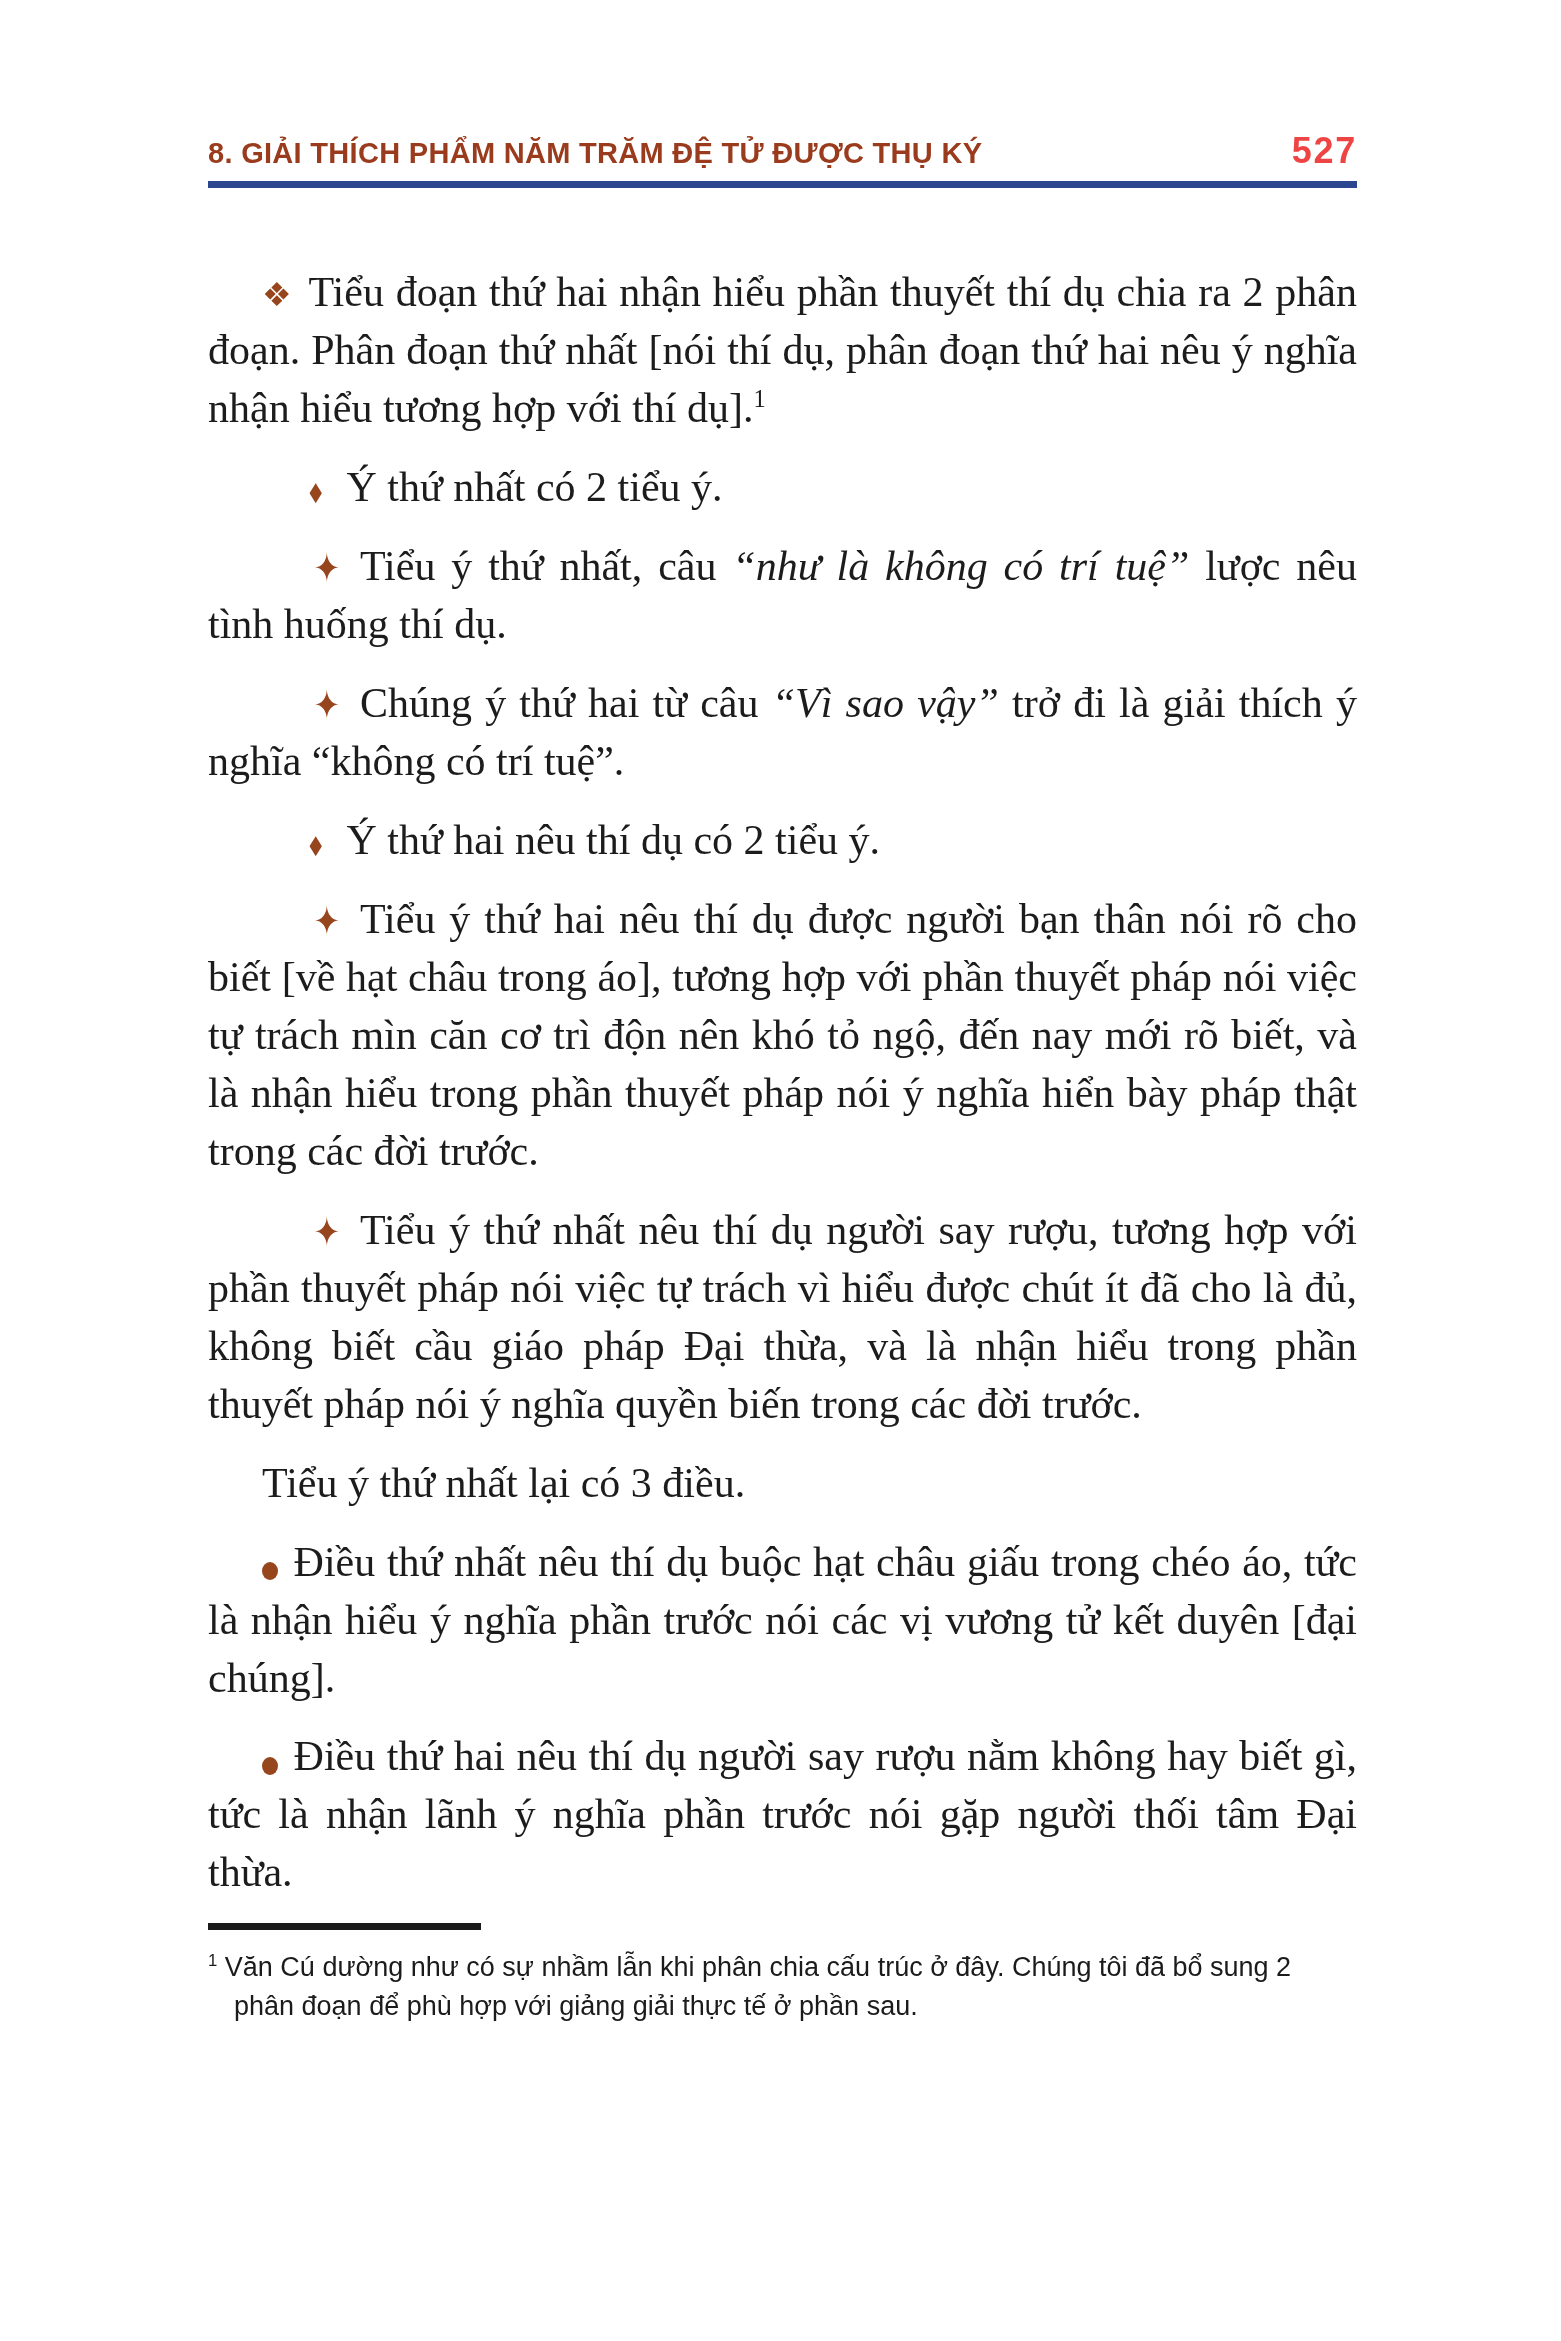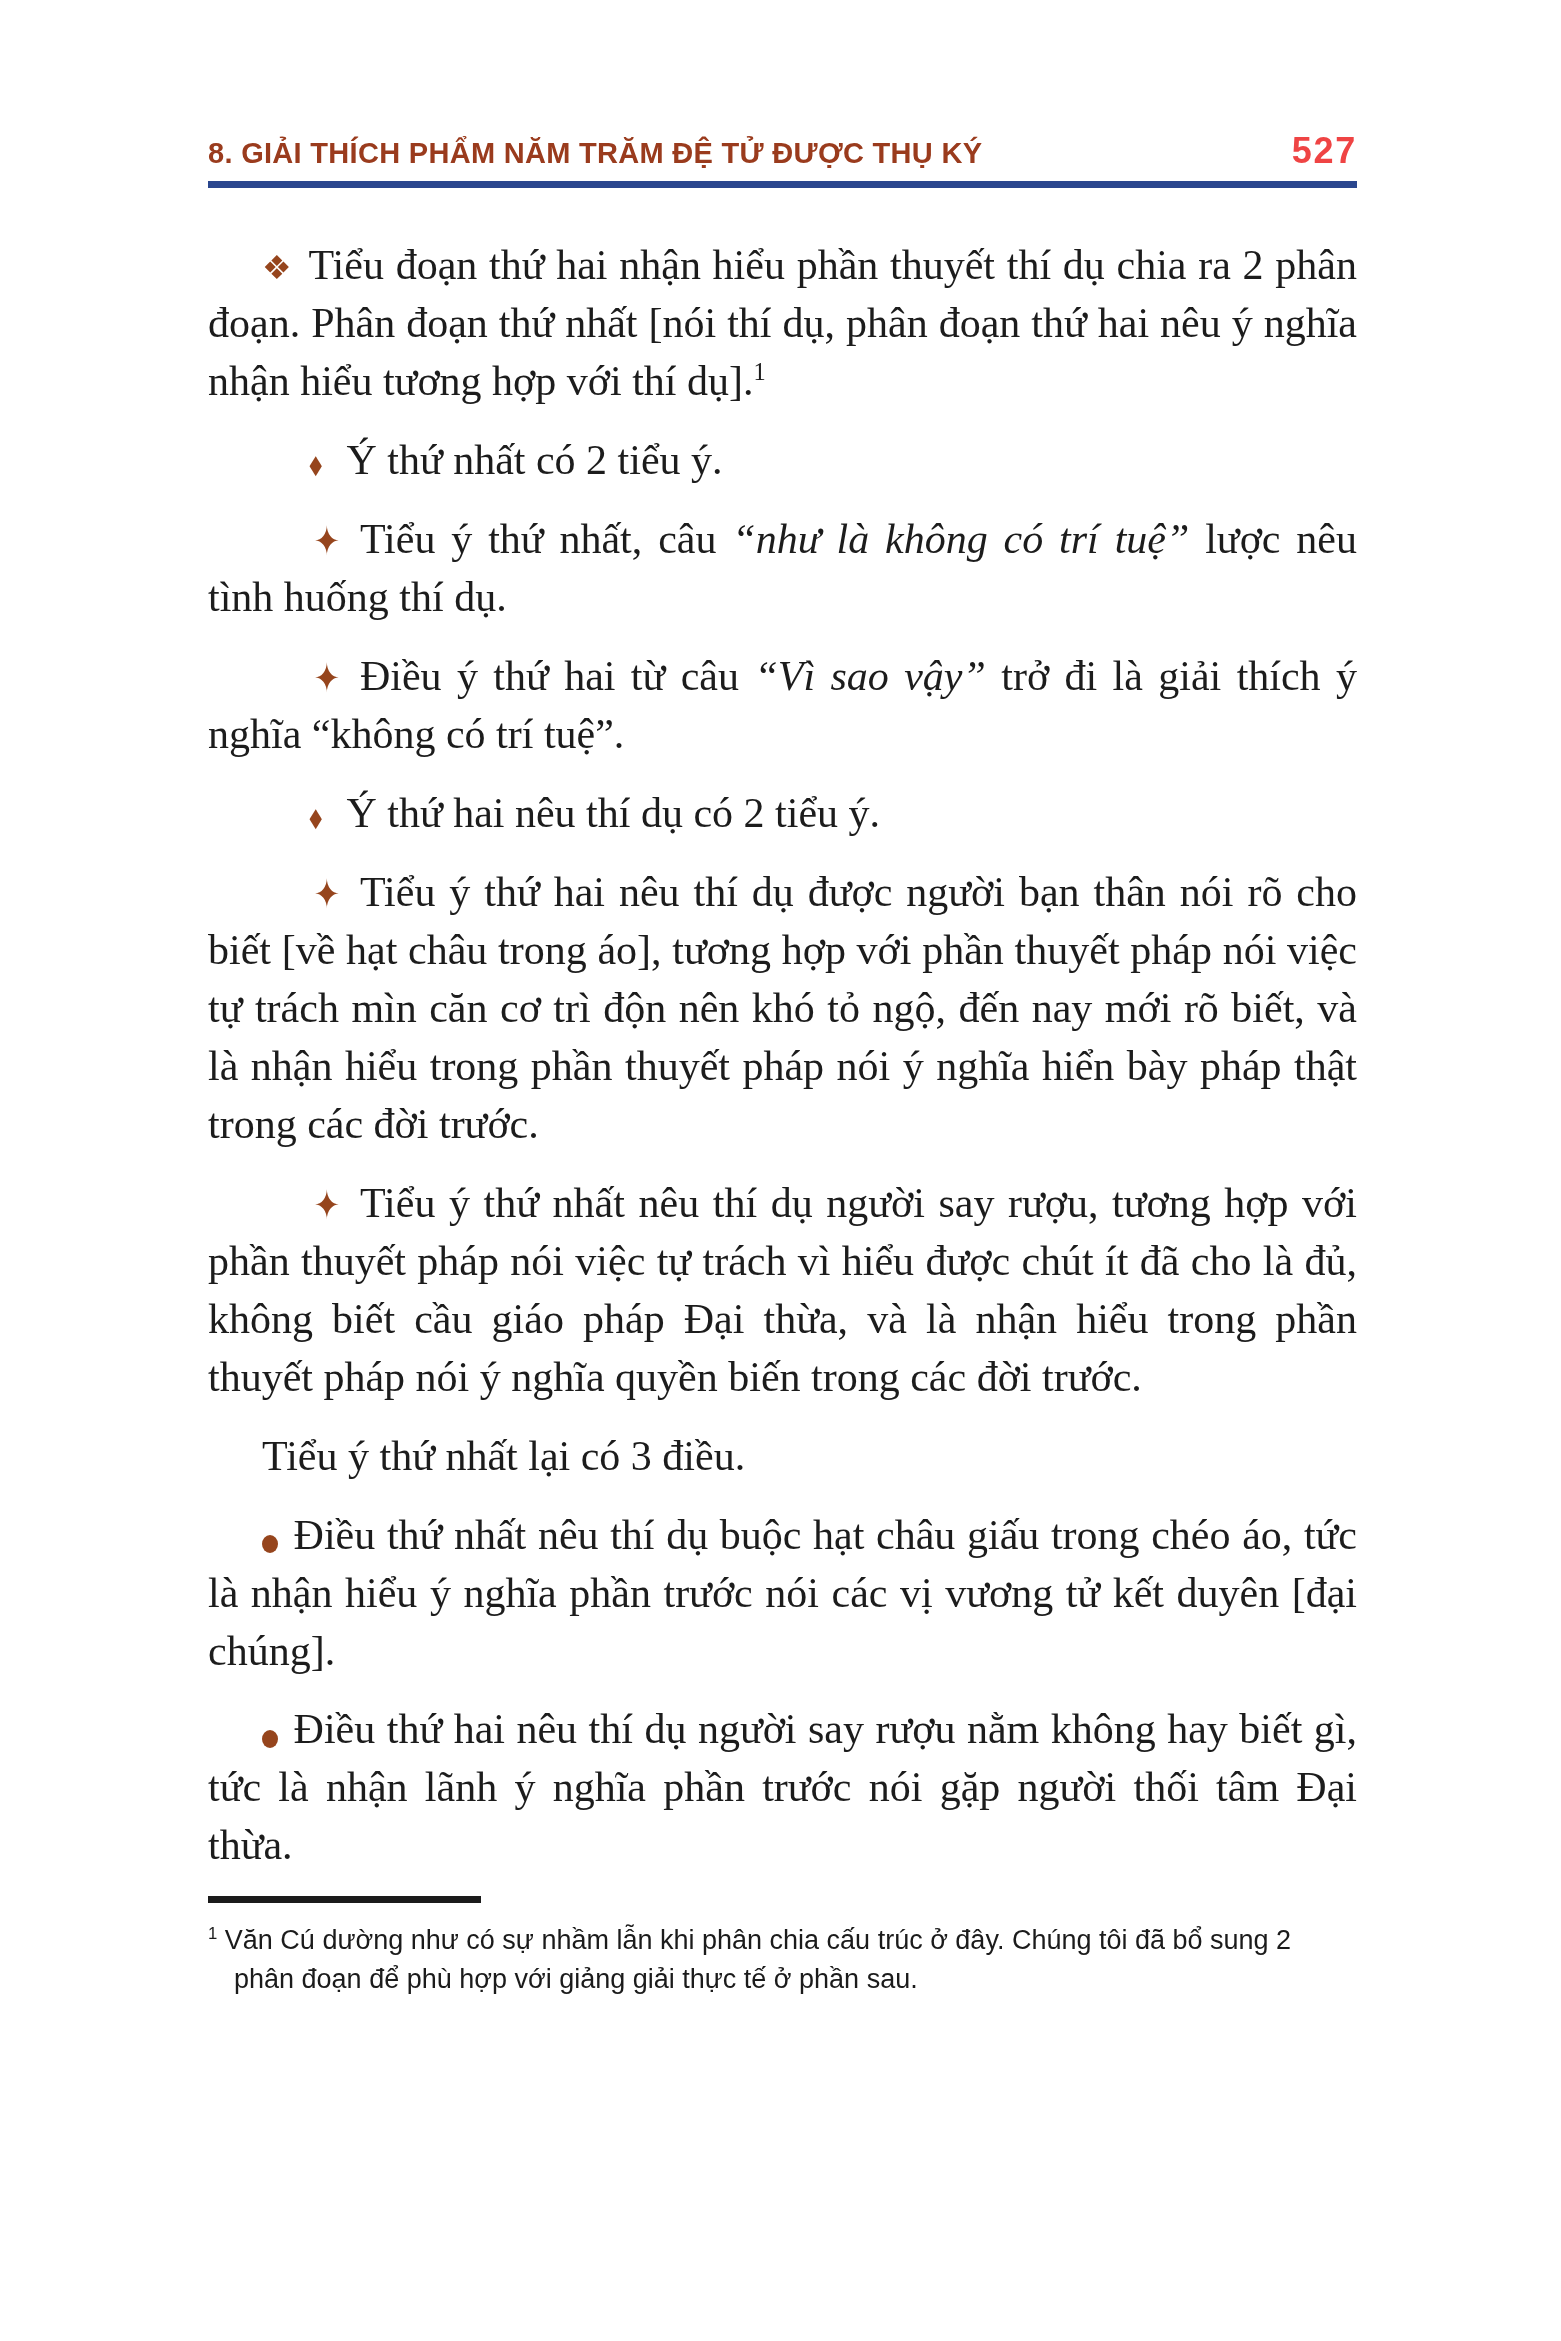--- a/index.html
+++ b/index.html
@@ -28,21 +28,21 @@
     color:var(--header-text);
     white-space:nowrap;
   }
   .h-num{
     font-family:"Liberation Sans", sans-serif;
     font-weight:700;font-size:36px;letter-spacing:1.7px;
     color:#ef4444;
   }
   .h-rule{height:7.8px;background:var(--rule-blue);margin-top:8.7px;}
   .main{
-    margin-top:49px;
+    margin-top:76px;
     font-size:42px;line-height:1.38;
   }
   .para{
     margin:0 0 21px 0;
     text-indent:54px;
     text-align:justify;
   }
   .it{font-style:italic;}
   sup.fnref{font-size:58%;vertical-align:super;line-height:0;}
   .mk{color:var(--bullet);margin-right:15.6px;}
@@ -86,21 +86,21 @@
 
   <div class="main">
 
     <p class="para"><span class="mk mk-quad">❖</span><span>Tiểu đoạn thứ hai nhận hiểu phần thuyết thí dụ chia ra 2 phân đoạn. Phân đoạn thứ nhất [nói thí dụ, phân đoạn thứ hai nêu ý nghĩa nhận hiểu tương hợp với thí dụ].</span><sup class="fnref">1</sup></p>
 
 
     <p class="para"><span class="mk mk-diamond">◆</span><span>Ý thứ nhất có 2 tiểu ý.</span></p>
 
     <p class="para"><span class="mk mk-star">✦</span><span>Tiểu ý thứ nhất, câu </span><span class="it">“như là không có trí tuệ”</span><span> lược nêu tình huống thí dụ.</span></p>
 
-    <p class="para"><span class="mk mk-star">✦</span><span>Điều ý thứ hai từ câu </span><span class="it">“Vì sao vậy”</span><span> trở đi là giải thích ý nghĩa “không có trí tuệ”.</span></p>
+    <p class="para"><span class="mk mk-star">✦</span><span>Chúng ý thứ hai từ câu </span><span class="it">“Vì sao vậy”</span><span> trở đi là giải thích ý nghĩa “không có trí tuệ”.</span></p>
 
     <p class="para"><span class="mk mk-diamond">◆</span><span>Ý thứ hai nêu thí dụ có 2 tiểu ý.</span></p>
 
     <p class="para"><span class="mk mk-star">✦</span><span>Tiểu ý thứ hai nêu thí dụ được người bạn thân nói rõ cho biết [về hạt châu trong áo], tương hợp với phần thuyết pháp nói việc tự trách mìn căn cơ trì độn nên khó tỏ ngộ, đến nay mới rõ biết, và là nhận hiểu trong phần thuyết pháp nói ý nghĩa hiển bày pháp thật trong các đời trước.</span></p>
 
     <p class="para"><span class="mk mk-star">✦</span><span>Tiểu ý thứ nhất nêu thí dụ người say rượu, tương hợp với phần thuyết pháp nói việc tự trách vì hiểu được chút ít đã cho là đủ, không biết cầu giáo pháp Đại thừa, và là nhận hiểu trong phần thuyết pháp nói ý nghĩa quyền biến trong các đời trước.</span></p>
 
     <p class="para"><span>Tiểu ý thứ nhất lại có 3 điều.</span></p>
 
     <p class="para"><span class="mk mk-ring"></span><span>Điều thứ nhất nêu thí dụ buộc hạt châu giấu trong chéo áo, tức là nhận hiểu ý nghĩa phần trước nói các vị vương tử kết duyên [đại chúng].</span></p>

